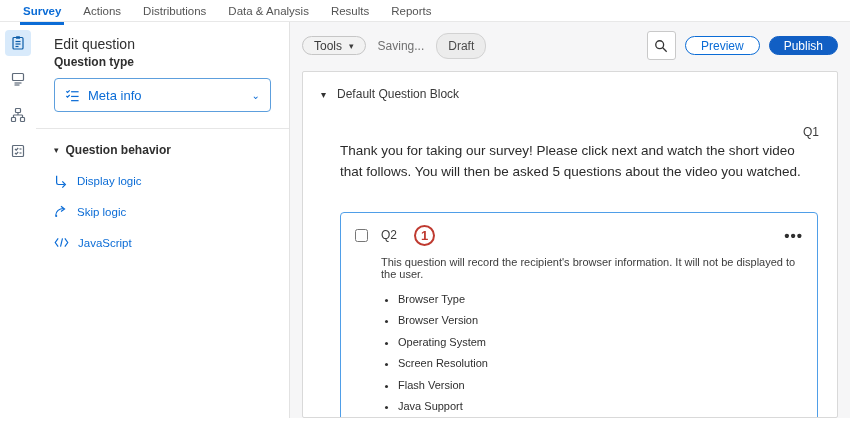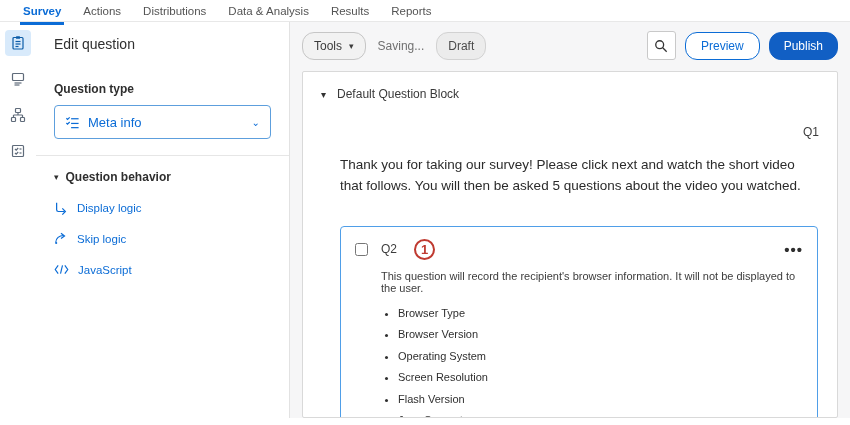--- a/index.html
+++ b/index.html
@@ -64,21 +64,21 @@
   .rail-btn.active { background: #d8eafb; color: #0b5ca8; }
 
   
   .panel {
     width: 254px;
     background: #fff;
     border-right: 1px solid #e2e2e2;
     padding: 14px 18px;
   }
   .panel-title { font-size: 14px; color: #2f2f2f; }
-  .qtype-label { font-size: 12px; font-weight: 700; color: #2f2f2f; margin-top: 30px; }
+  .qtype-label { font-size: 12px; font-weight: 700; color: #2f2f2f; margin-top: 3px; }
   .qtype-select {
     margin-top: 9px;
     height: 34px;
     border: 1px solid #5d9fdd;
     border-radius: 4px;
     display: flex;
     align-items: center;
     padding: 0 10px;
     gap: 8px;
     cursor: pointer;
@@ -117,21 +117,21 @@
   .main {
     flex: 1;
     background: #f6f6f7;
     padding: 9px 12px 0 12px;
     display: flex;
     flex-direction: column;
     min-width: 0;
   }
   .toolbar { display: flex; align-items: center; gap: 12px; }
   .btn {
-    height: 28px;
+    height: 19px;
     display: inline-flex;
     align-items: center;
     justify-content: center;
     border-radius: 12px;
     font-size: 12px;
     cursor: pointer;
     white-space: nowrap;
   }
   .btn-tools {
     background: #f2f2f2;
@@ -179,21 +179,21 @@
     padding: 15px 18px;
     overflow: hidden;
   }
   .block-head { display: flex; align-items: center; gap: 11px; }
   .block-head .caret { font-size: 10px; color: #333; cursor: pointer; }
   .block-head .title { font-size: 12px; color: #3a3a3a; }
 
   .q1 { margin: 24px 0 0 19px; cursor: pointer; }
   .q-id { font-size: 12px; color: #3c3c3c; text-align: right; }
   .q1 p {
-    margin-top: 16px;
+    margin-top: 2px;
     font-size: 13.5px;
     color: #2b2b2b;
     line-height: 1.55;
     max-width: 545px;
   }
 
   .q2 {
     margin: 29px 1px 0 19px;
     border: 1px solid #4f9ee8;
     border-radius: 4px;

